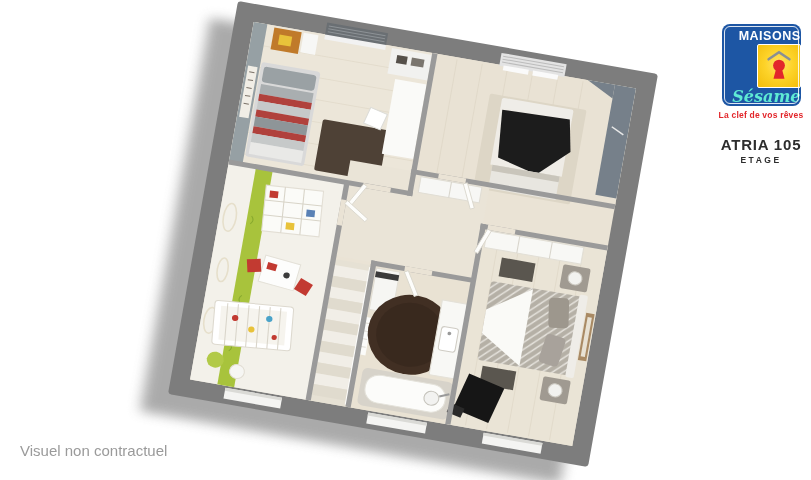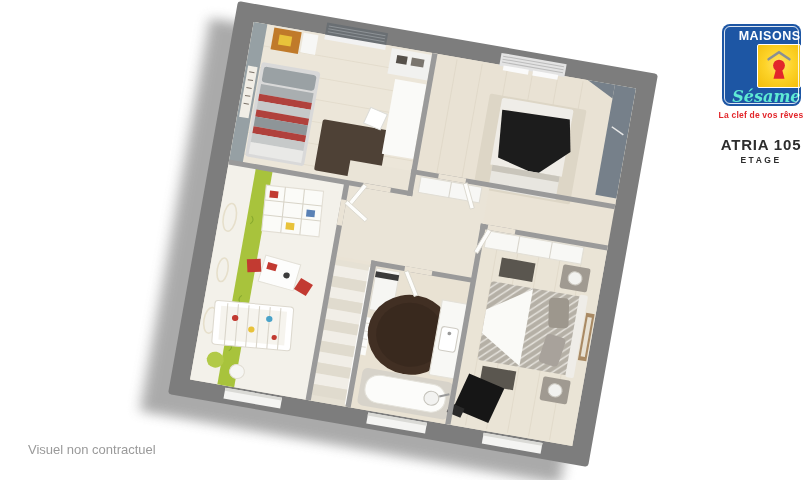--- a/index.html
+++ b/index.html
@@ -20,21 +20,21 @@
         background:radial-gradient(circle at 50% 45%, #ffe36a 0%, #fdd329 45%, var(--brand-yellow,#f0b90b) 100%);
         border-radius:2px;display:flex;align-items:center;justify-content:center;}
   .logo-sesame{color:#5eead4;font-family:"DejaVu Serif",serif;font-style:italic;
         font-weight:bold;font-size:16px;line-height:18px;margin-top:0px;}
   .tagline{color:var(--brand-red,#e2262b);font-size:8.5px;font-weight:600;
         letter-spacing:.2px;margin-top:4px;}
   .model{color:var(--text-dark,#2d2d2d);font-weight:bold;font-size:15px;
         letter-spacing:.8px;margin-top:16px;}
   .floor{color:var(--text-dark,#2d2d2d);font-weight:bold;font-size:8.5px;
         letter-spacing:2.5px;margin-top:2px;}
-  .caption{position:absolute;left:28px;top:442px;font-size:13px;color:var(--text-grey,#9a9a9a);}
+  .caption{position:absolute;left:20px;top:442px;font-size:15px;color:var(--text-grey,#9a9a9a);}
 </style>
 </head>
 <body>
 
 <div class="canvas">
 
   <svg class="plan-svg" width="811" height="480" viewBox="0 0 811 480">
     <defs>
       <filter id="soft" x="-20%" y="-20%" width="140%" height="140%">
         <feGaussianBlur stdDeviation="6"></feGaussianBlur>

